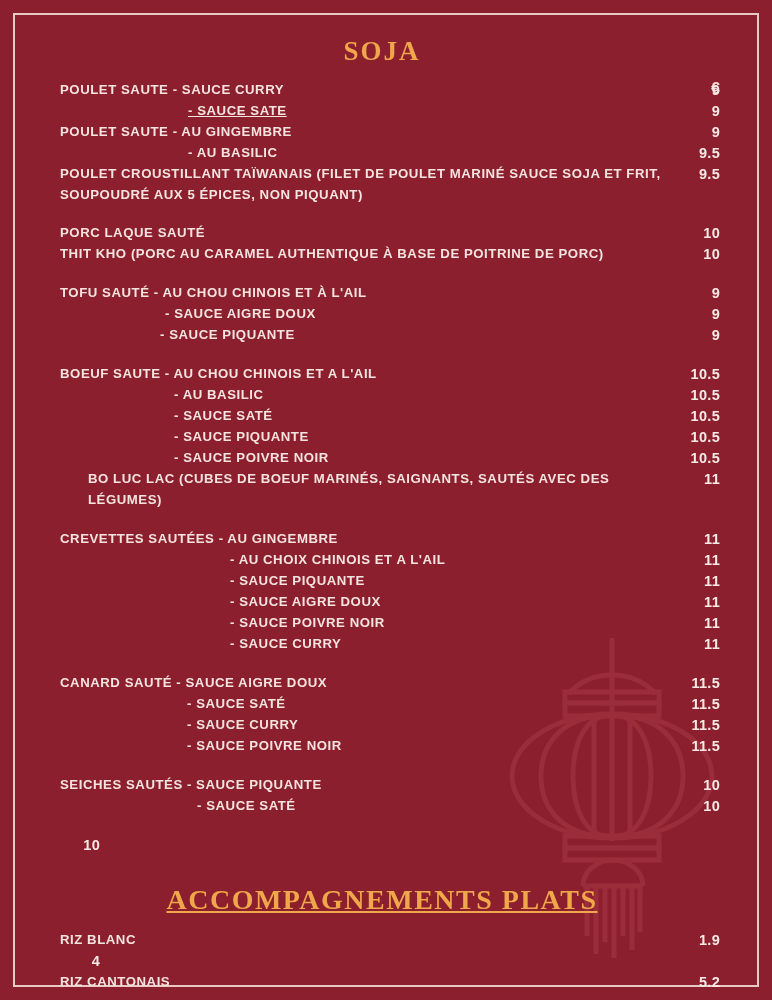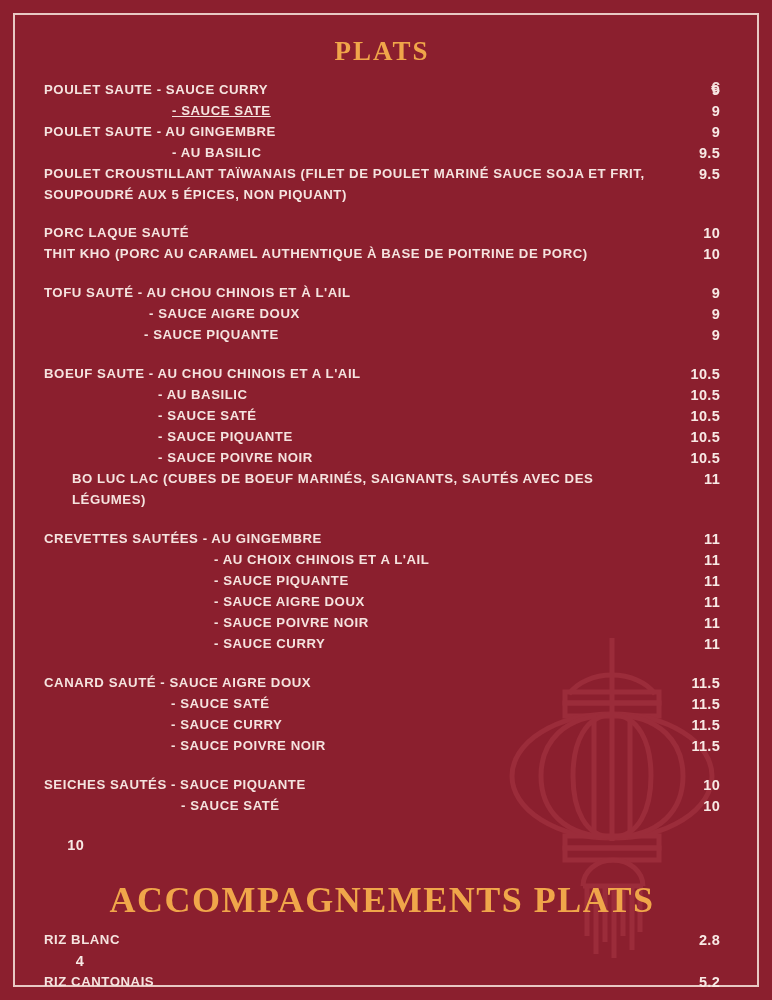--- a/index.html
+++ b/index.html
@@ -64,40 +64,41 @@
     font-weight: 700;
     letter-spacing: 2px;
   }
   .head-plats {
     font-size: 27px;
     margin-top: 36px;
     margin-bottom: 0;
     line-height: 30px;
   }
   .head-accomp {
-    font-size: 36px;
+    font-size: 28px;
     margin-top: 28px;
     margin-bottom: 14px;
     line-height: 32px;
     letter-spacing: 1.5px;
+    text-decoration: underline;
   }
 
   .currency {
     position: absolute;
     right: 0;
     top: 38px;
     color: #f3dad6;
     font-size: 16px;
     font-weight: 700;
     font-family: "Liberation Sans", sans-serif;
     letter-spacing: 0;
   }
 
   
-  .group { margin-bottom: 18px; }
+  .group { margin-bottom: 18px; margin-left: 16px; }
   .group.tight { margin-bottom: 16px; }
 
   .row {
     position: relative;
     display: flex;
     align-items: flex-start;
     justify-content: space-between;
     min-height: 21px;
     margin-bottom: 0px;
   }
@@ -165,21 +166,21 @@
       <line x1="117" y1="250" x2="117" y2="322"></line>
       <line x1="126" y1="250" x2="126" y2="300"></line>
       <line x1="135" y1="250" x2="135" y2="314"></line>
       <line x1="143" y1="250" x2="143" y2="296"></line>
     </svg>
   </div>
 
   <div class="content">
 
     <div class="section-head head-plats">
-      <span>PLATS</span>
+      <span>SOJA</span>
       <span class="currency">€</span>
     </div>
 
     <div style="margin-top:14px;">
 
       <div class="group">
         <div class="row">
           <span class="name">POULET SAUTE -  SAUCE CURRY</span>
           <span class="price">9</span>
         </div>
@@ -318,21 +319,21 @@
       </div>
 
     </div>
 
     <div class="section-head head-accomp">ACCOMPAGNEMENTS  PLATS</div>
 
     <div>
       <div class="group">
         <div class="row">
           <span class="name">RIZ BLANC</span>
-          <span class="price">2.8</span>
+          <span class="price">1.9</span>
         </div>
         <div class="row">
           <span class="price">4</span>
         </div>
         <div class="row">
           <span class="name">RIZ CANTONAIS</span>
           <span class="price">5.2</span>
         </div>
       </div>
     </div>

